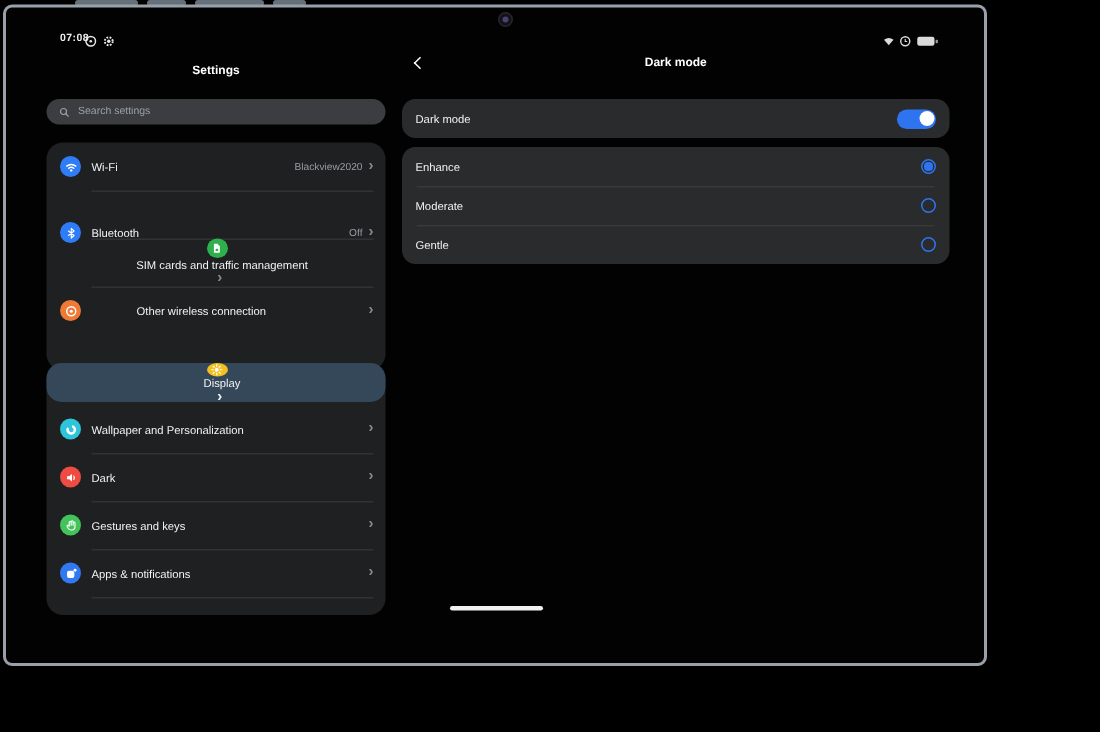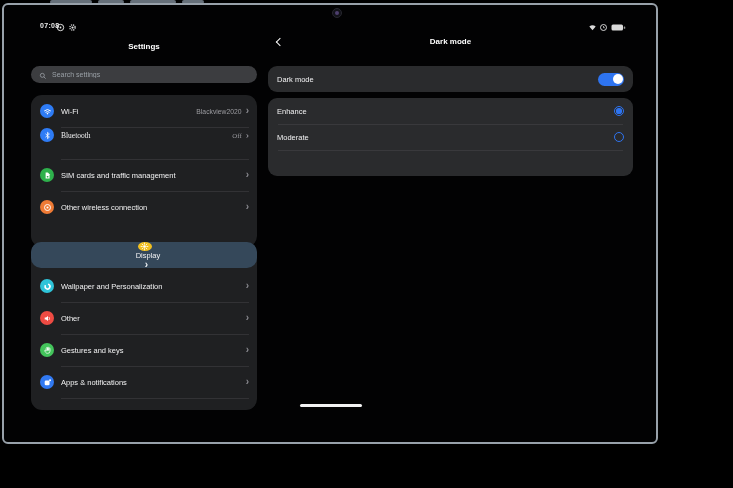--- a/index.html
+++ b/index.html
@@ -140,46 +140,46 @@
                   <path d="M7.5 13.8a7 7 0 0 1 9 0" stroke="#fff" stroke-width="2.6" fill="none" stroke-linecap="round"></path>
                   <circle cx="12" cy="17.6" r="2.1" fill="#fff"></circle>
                 </svg>
             </span>
             <span class="lbl">Wi-Fi</span>
             <span class="val">Blackview2020</span>
             <span class="chev">›</span>
           </div>
           <div class="divider" style="top:32px;"></div>
 
-          <div class="row" style="top:24px;font-family:Liberation Serif, serif;">
+          <div class="row" style="top:44px;">
             <span class="ic" style="background:#2e7cf6;">
               <svg width="9" height="9" viewBox="0 0 24 24">
                   <path d="M6.5 7.5 17 16l-5 4.5v-17L17 8 6.5 16.5" stroke="#fff" stroke-width="2" fill="none" stroke-linejoin="round"></path>
                 </svg>
             </span>
             <span class="lbl">Bluetooth</span>
             <span class="val">Off</span>
             <span class="chev">›</span>
           </div>
           <div class="divider" style="top:64px;"></div>
 
-          <div class="row" style="top:64px;">
+          <div class="row" style="top:64px;flex-direction:column;">
             <span class="ic" style="background:#2eb14c;">
               <svg width="9" height="9" viewBox="0 0 24 24">
                   <path d="M7 4h6l4.5 4.5V20H7Z" fill="#fff"></path>
                   <rect x="10" y="13" width="4.5" height="4" rx="1" fill="#2eb14c"></rect>
                 </svg>
             </span>
             <span class="lbl">SIM cards and traffic management</span>
             <span class="val"></span>
             <span class="chev">›</span>
           </div>
           <div class="divider" style="top:96px;"></div>
 
-          <div class="row" style="top:96px;">
+          <div class="row" style="top:96px;gap:30px;">
             <span class="ic" style="background:#ee7a35;">
               <svg width="9" height="9" viewBox="0 0 24 24">
                   <circle cx="12" cy="12" r="8" stroke="#fff" stroke-width="2.6" fill="none"></circle>
                   <circle cx="12" cy="12" r="2.8" fill="#fff"></circle>
                 </svg>
             </span>
             <span class="lbl">Other wireless connection</span>
             <span class="val"></span>
             <span class="chev">›</span>
           </div>
@@ -212,21 +212,21 @@
           </div>
           <div class="divider" style="top:60px;"></div>
 
           <div class="row" style="top:60px;">
             <span class="ic" style="background:#ee4b43;">
               <svg width="9" height="9" viewBox="0 0 24 24">
                   <path d="M4.5 9.5v5h3.8l5 4V5.5l-5 4Z" fill="#fff"></path>
                   <path d="M16.5 9a5 5 0 0 1 0 6" stroke="#fff" stroke-width="2.2" fill="none" stroke-linecap="round"></path>
                 </svg>
             </span>
-            <span class="lbl">Other</span>
+            <span class="lbl">Dark</span>
             <span class="val"></span>
             <span class="chev">›</span>
           </div>
           <div class="divider" style="top:92px;"></div>
 
           <div class="row" style="top:92px;">
             <span class="ic" style="background:#43c45b;">
               <svg width="9" height="9" viewBox="0 0 24 24">
                   <path d="M8.5 12V6a1.7 1.7 0 0 1 3.4 0v5M11.9 11V4.8a1.7 1.7 0 0 1 3.4 0V11M15.3 11.2V7a1.7 1.7 0 0 1 3.4 0v6.5a6 6 0 0 1-6 6h-.8a6 6 0 0 1-5-2.7l-2.3-3.5a1.6 1.6 0 0 1 2.6-1.8l1.1 1.5" stroke="#fff" stroke-width="2" fill="none" stroke-linecap="round" stroke-linejoin="round"></path>
                 </svg>
@@ -273,19 +273,23 @@
             <span class="radio sel"></span>
           </div>
           <div class="ddivider" style="top:26px;"></div>
 
           <div class="opt-row" style="top:26px;">
             <span class="drow-label">Moderate</span>
             <span class="radio"></span>
           </div>
           <div class="ddivider" style="top:52px;"></div>
 
+          <div class="opt-row" style="top:52px;">
+            <span class="drow-label">Gentle</span>
+            <span class="radio"></span>
+          </div>
         </div>
       </div>
 
       <div class="home-bar"></div>
     </div>
   </div>
 </div>
 
 </body></html>

